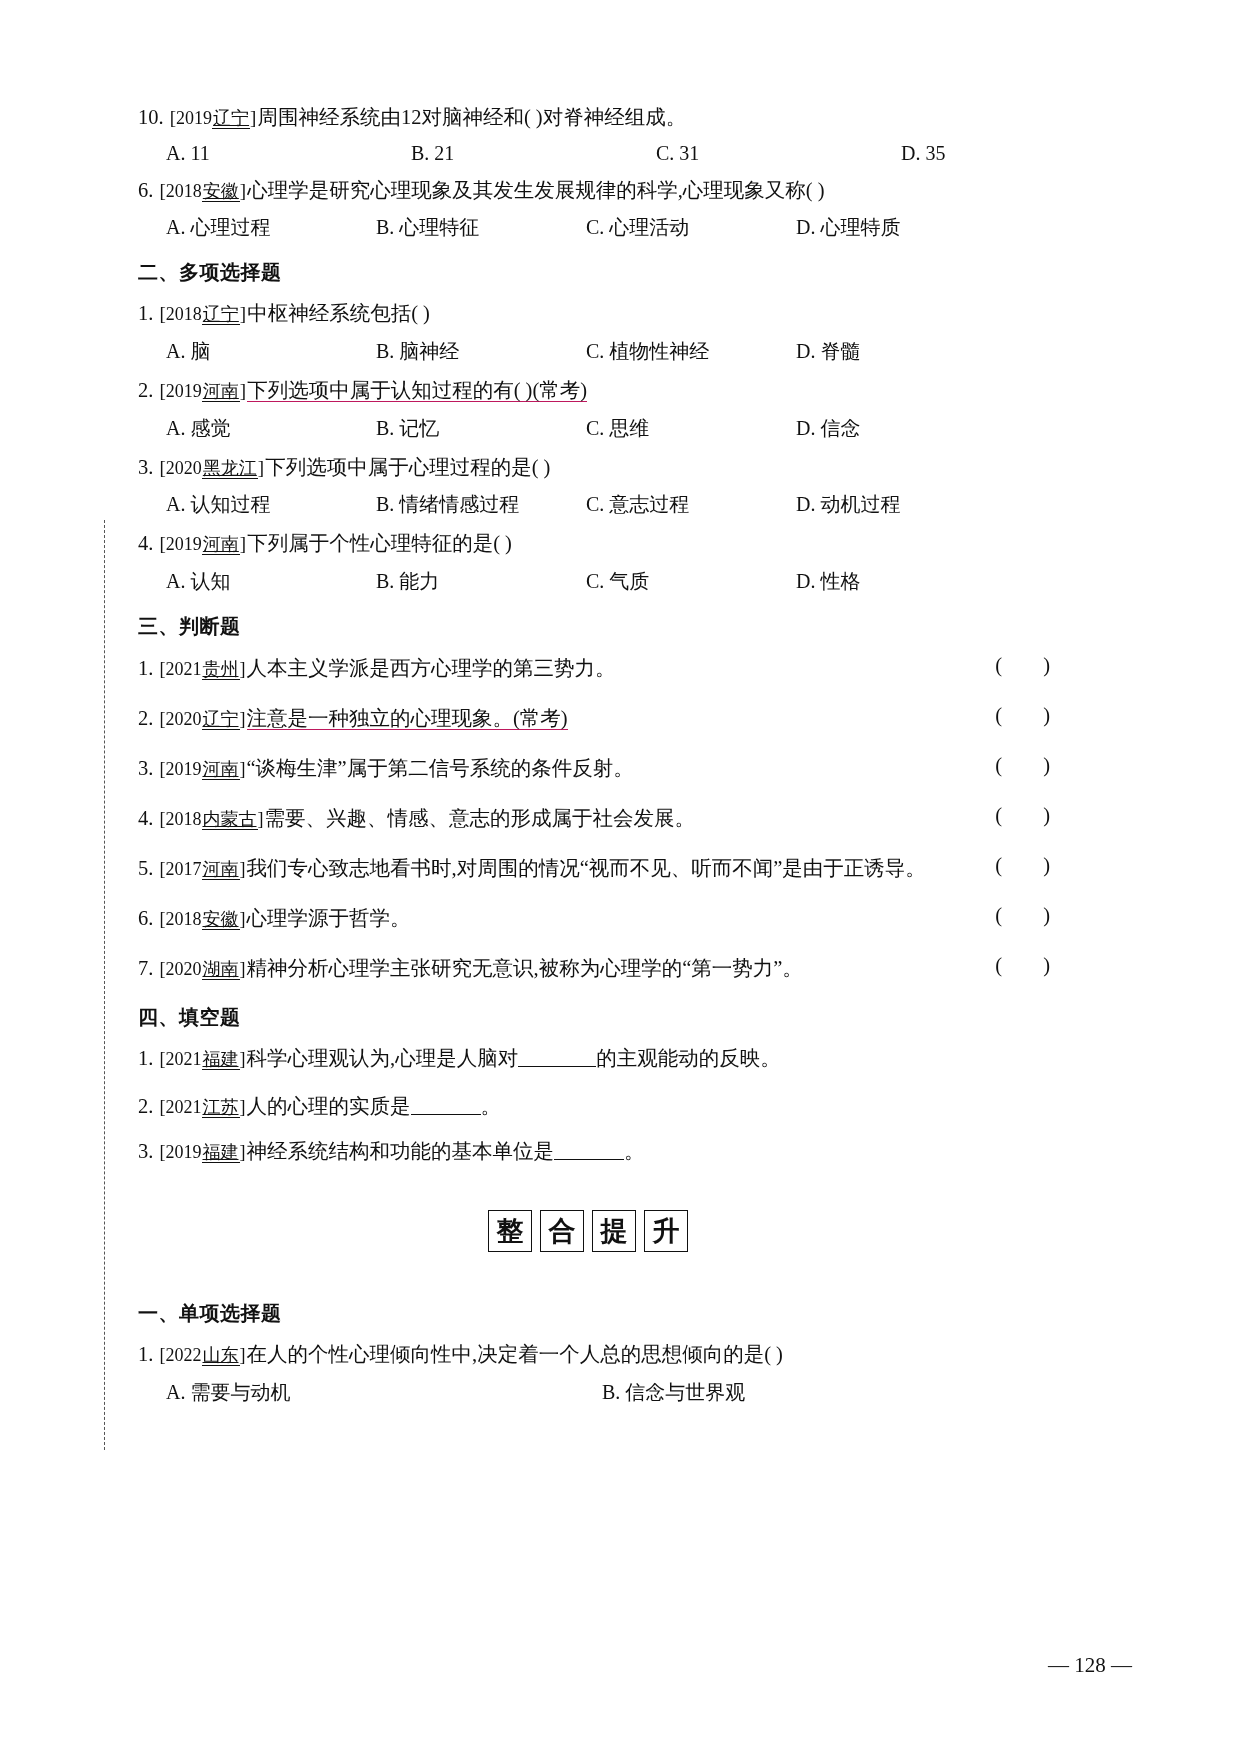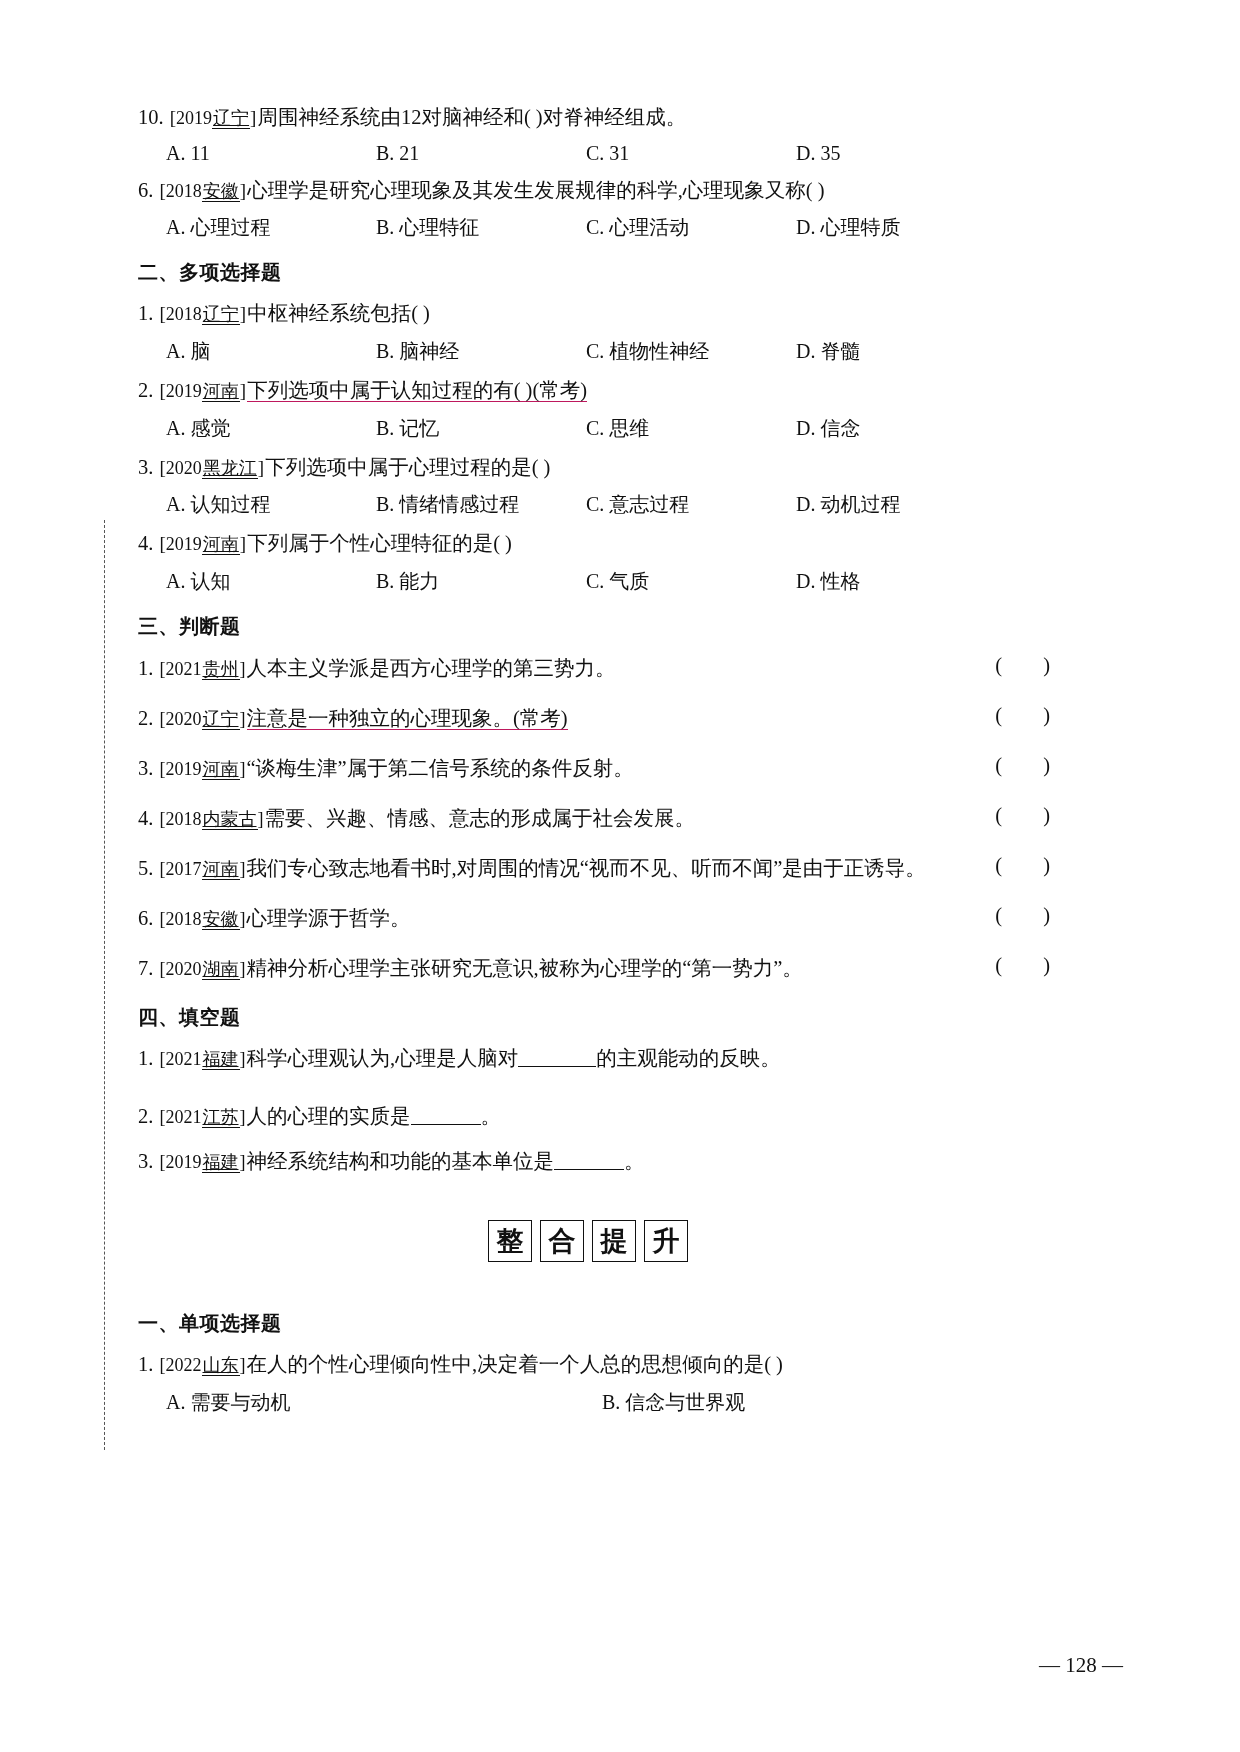--- a/index.html
+++ b/index.html
@@ -71,21 +71,21 @@
     margin: 0 0 12px 0;
     padding-left: 28px;
     font-family: "Liberation Serif", serif;
   }
   .opts .o { width: 210px; white-space: nowrap; }
   .opts .o:last-child { width: auto; }
 
   .opts.two { padding-left: 28px; }
   .opts.two .o { width: 450px; }
 
-  .opts.plain { font-style: normal; }
+  .opts.plain { font-style: normal; gap: 35px; }
 
   
   .sec-head {
     font-family: "Liberation Sans", sans-serif;
     font-weight: bold;
     font-size: 20px;
     margin: 18px 0 14px 0;
     letter-spacing: 0.5px;
   }
 
@@ -127,21 +127,21 @@
     font-weight: bold;
     font-size: 27px;
     width: 42px;
     height: 40px;
     line-height: 40px;
     text-align: center;
   }
 
   .pagenum {
     position: absolute;
-    right: 117px;
+    right: 108px;
     bottom: 74px;
     font-size: 21px;
     font-family: "Liberation Serif", serif;
   }
 </style>
 </head>
 <body>
 
 <div class="page">
 
@@ -256,21 +256,21 @@
     </div>
 
     <div class="tf">
       <span>7.</span>
       <span class="tag">[<span>2020</span><span class="prov">湖南</span>]</span><span>精神分析心理学主张研究无意识,被称为心理学的“第一势力”。</span>
       <span class="paren">(    )</span>
     </div>
 
     <div class="sec-head">四、填空题</div>
 
-    <div class="q wrap" style="margin-bottom:30px;">
+    <div class="q wrap" style="margin-bottom:20px;">
       <span>1.</span>
       <span class="tag">[<span>2021</span><span class="prov">福建</span>]</span><span>科学心理观认为,心理是人脑对</span><span class="blankline"></span><span>的主观能动的反映。</span>
     </div>
 
     <div class="q wrap" style="margin-bottom:18px;">
       <span>2.</span>
       <span class="tag">[<span>2021</span><span class="prov">江苏</span>]</span><span>人的心理的实质是</span><span class="blankline short"></span><span>。</span>
     </div>
 
     <div class="q wrap">

